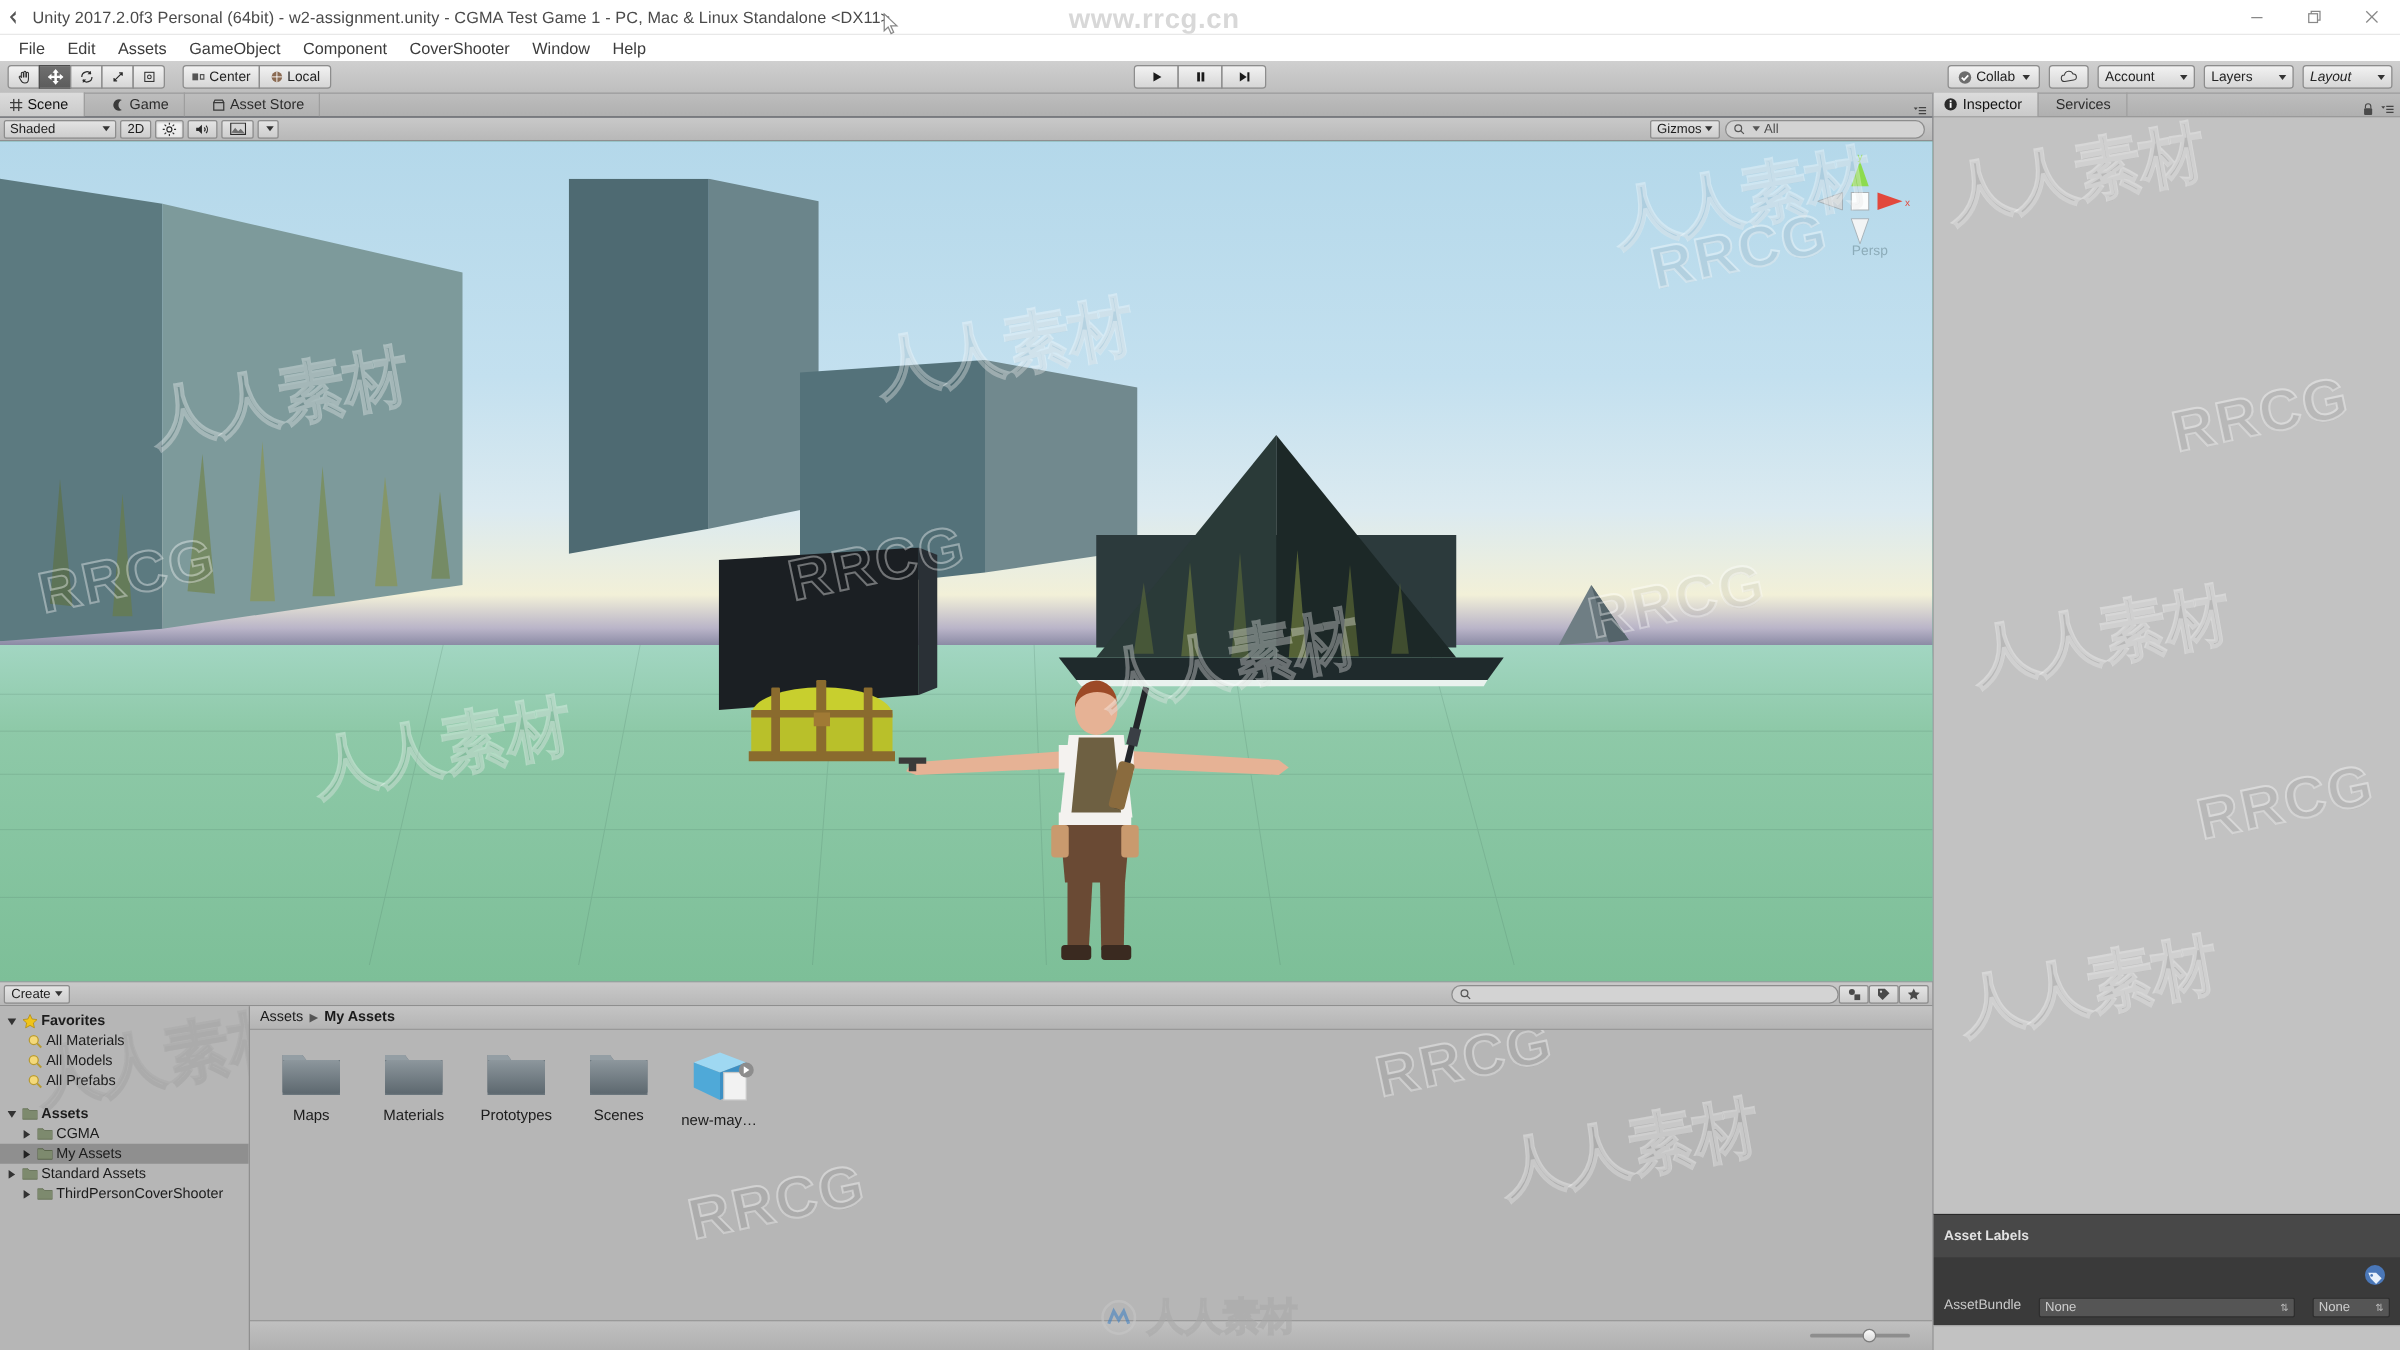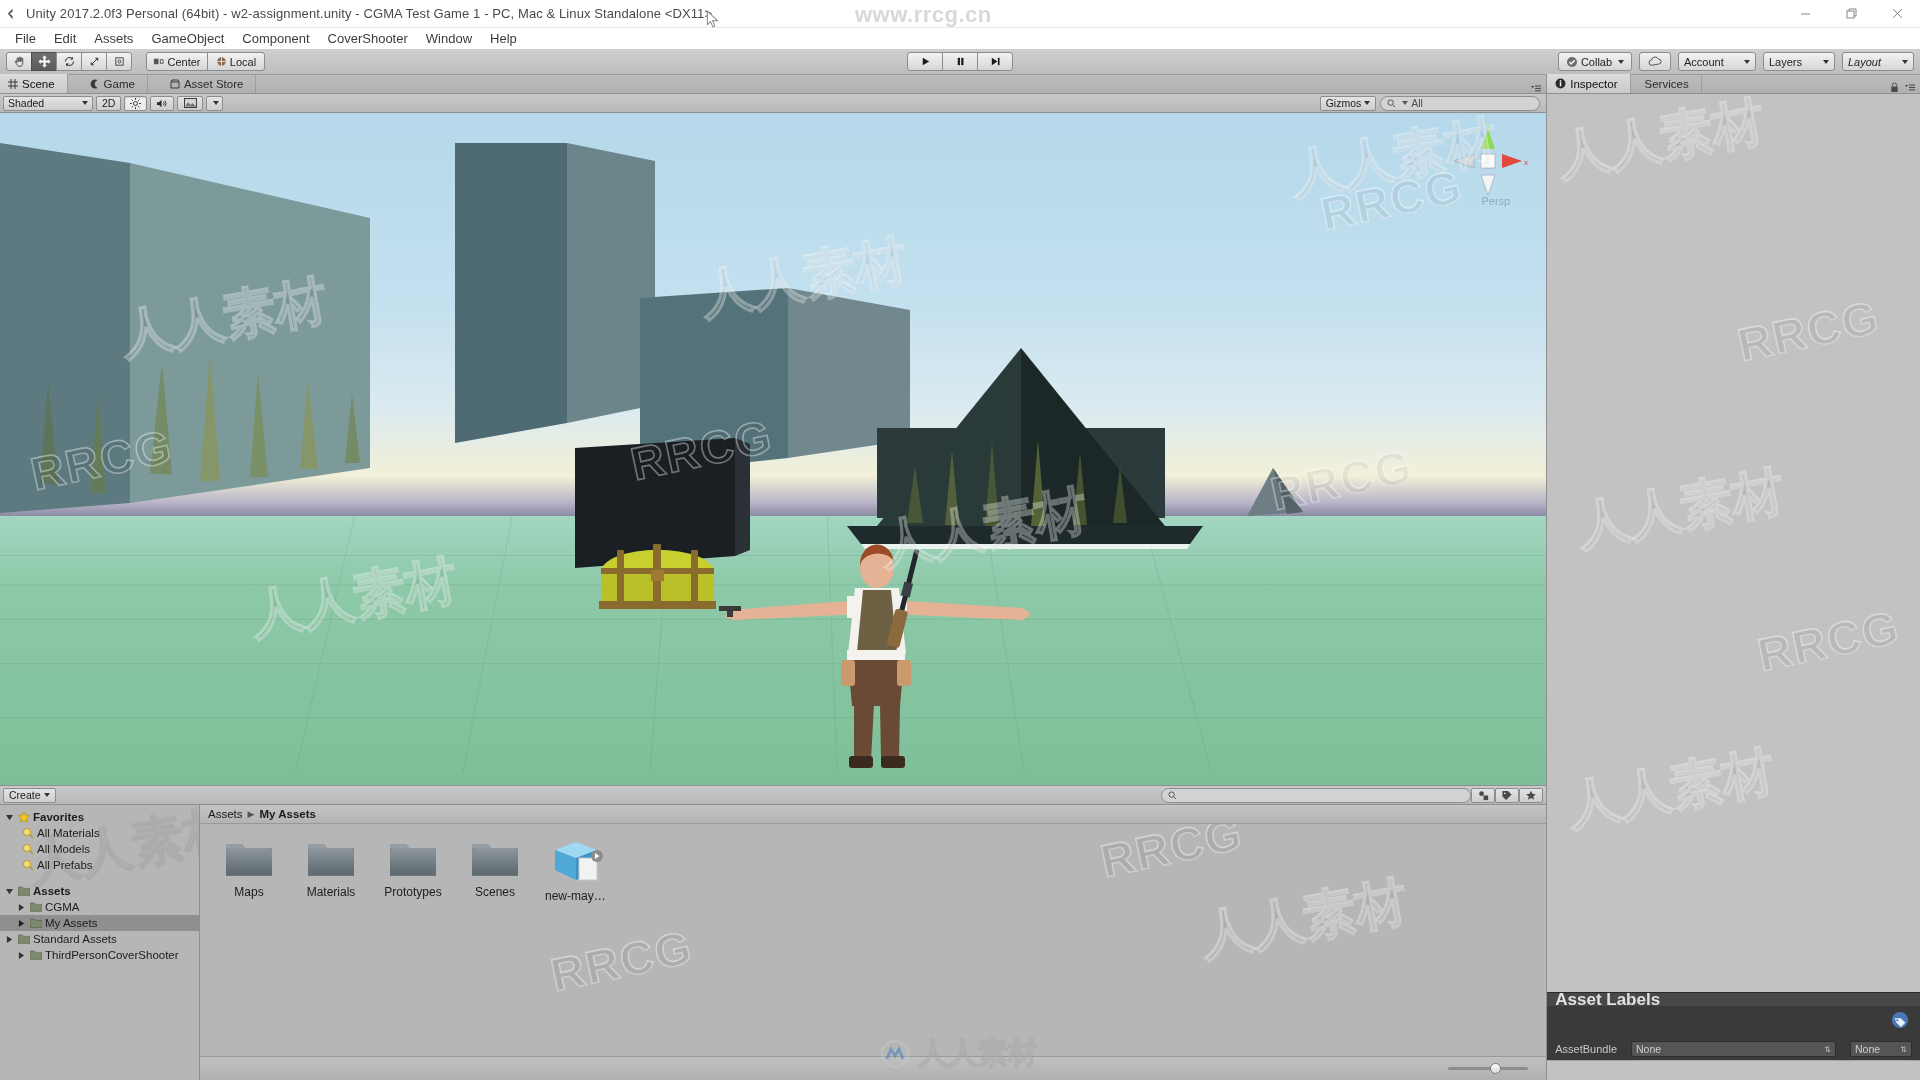--- a/index.html
+++ b/index.html
@@ -130,25 +130,25 @@
     overflow:hidden; text-overflow:ellipsis; text-align:center; }
   .proj-footer { height:24px; background:linear-gradient(#c0c0c0,#b0b0b0); border-top:1px solid #999;
     display:flex; align-items:center; justify-content:flex-end; padding-right:18px; flex:none; }
   .slider { width:80px; height:3px; background:#8d8d8d; border-radius:2px; position:relative; }
   .slider-knob { position:absolute; left:42px; top:-4px; width:11px; height:11px; border-radius:50%;
     background:linear-gradient(#fbfbfb,#d9d9d9); border:1px solid #7d7d7d; }
 
   
   .insp-body { flex:1; background:#c2c2c2; position:relative; min-height:0; }
   .asset-labels { background:#3c3c3c; color:#d6d6d6; flex:none; }
-  .al-header { height:14px; background:#484848; display:flex; align-items:center; padding:0 8px;
-    font-size:17px; font-weight:bold; color:#e2e2e2; border-top:1px solid #2a2a2a; }
+  .al-header { height:35px; background:#484848; display:flex; align-items:center; padding:0 8px;
+    font-size:11px; font-weight:bold; color:#e2e2e2; border-top:1px solid #2a2a2a; }
   .al-body { height:32px; position:relative; background:#3a3a3a; }
   .al-tag { position:absolute; right:10px; top:6px; width:20px; height:16px; }
-  .al-bundle { height:22px; display:flex; align-items:center; gap:14px; padding:0 8px; background:#3a3a3a; }
+  .al-bundle { height:22px; display:flex; gap:14px; padding:0 8px; background:#3a3a3a; }
   .al-lab { font-size:11px; color:#c9c9c9; }
   .al-drop { height:16px; background:#555; border:1px solid #2e2e2e; border-radius:2px;
     display:flex; align-items:center; justify-content:space-between; padding:0 4px;
     font-size:10.5px; color:#cfcfcf; }
   .al-drop.wide { width:205px; } .al-drop.narrow { width:62px; }
   .statusbar { height:20px; background:#c2c2c2; flex:none; border-top:1px solid #a5a5a5; }
 
   
   .wm { position:absolute; pointer-events:none; font-weight:bold; white-space:nowrap;
     color:rgba(255,255,255,0.30); text-shadow:0 1px 0 rgba(0,0,0,0.05); }

